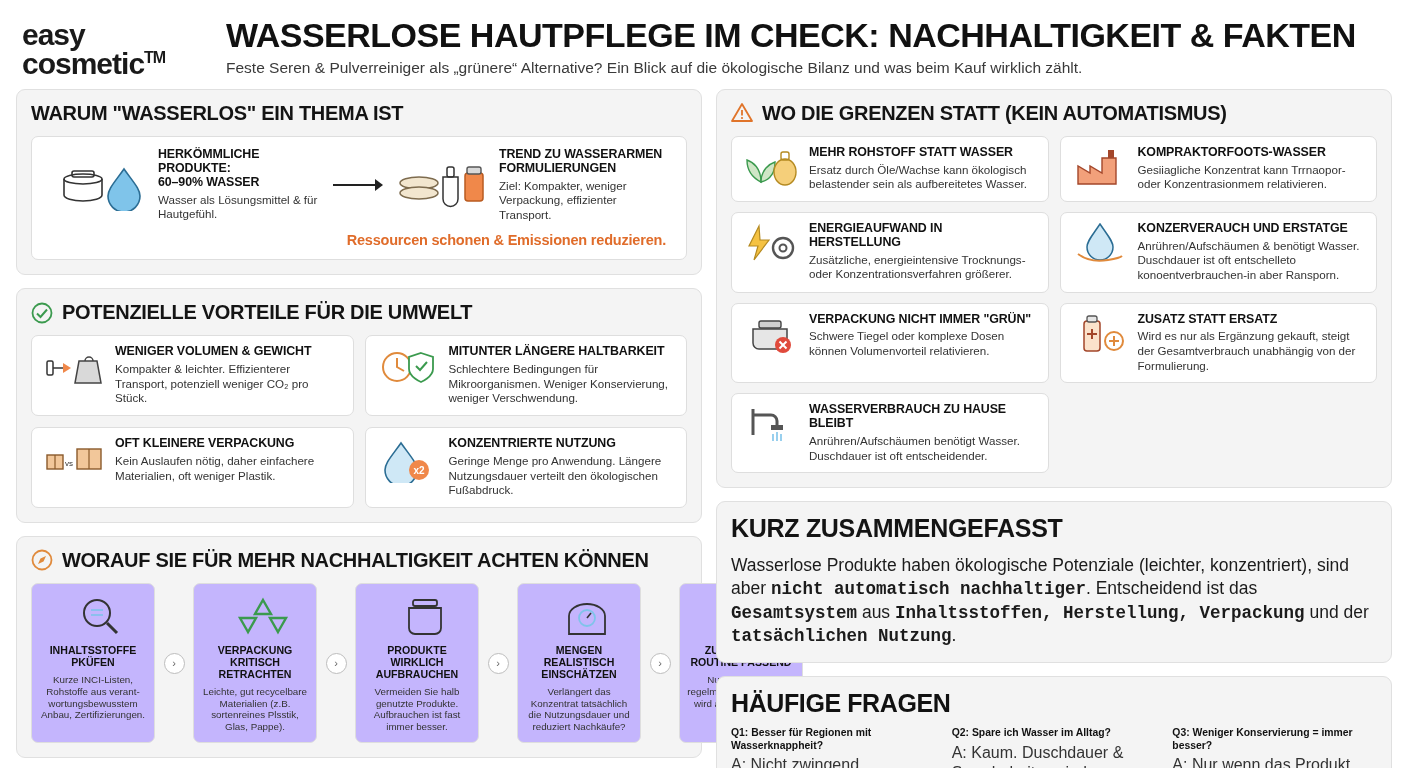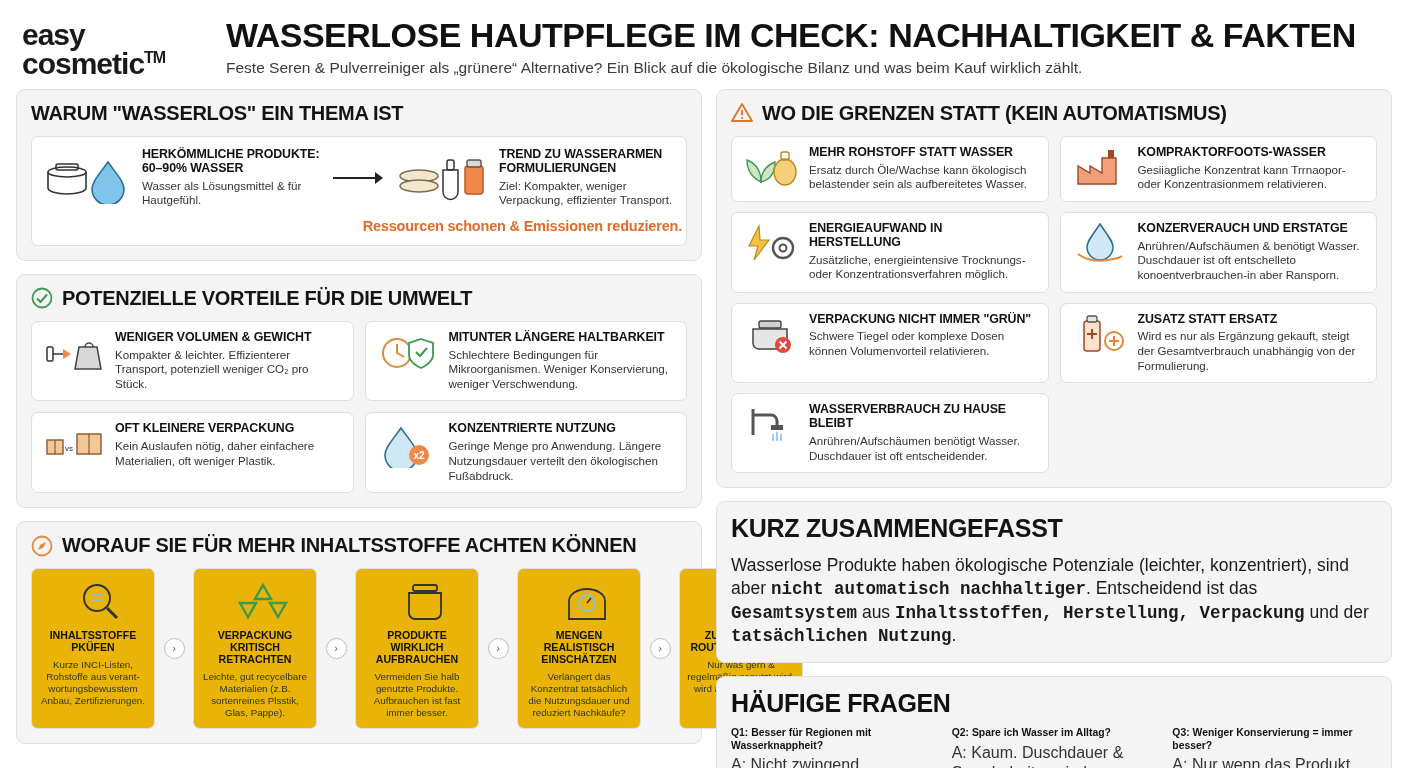--- a/index.html
+++ b/index.html
@@ -45,29 +45,29 @@
   .tile-h { font-size:12.4px; font-weight:bold; letter-spacing:-0.1px; color:#111; line-height:1.12; text-transform:uppercase; }
   .tile-b { font-size:11.6px; color:#333; line-height:1.26; margin-top:3px; }
 
   .row2 { display:flex; gap:11px; }
   .row2 > * { flex:1; }
 
   .ico { flex:0 0 auto; display:flex; align-items:center; justify-content:center; }
   .tile-flex { display:flex; gap:10px; align-items:flex-start; }
 
   
-  .intro-tile { background:#fff; border:1px solid #dedede; border-radius:7px; padding:11px 4px; }
+  .intro-tile { background:#fff; border:1px solid #dedede; border-radius:7px; padding:11px 20px; }
   .intro-row { display:flex; align-items:center; gap:10px; }
   .intro-block { display:flex; gap:10px; align-items:center; flex:1; }
   .arrow { flex:0 0 56px; text-align:center; }
   .intro-note { text-align:right; color:#e06c2a; font-weight:bold; font-size:14.5px; margin-top:10px; letter-spacing:-0.2px; }
 
   
   .steps { display:flex; align-items:stretch; gap:0; }
-  .step { background:#eab308; border:1px solid #dedede; border-radius:7px; width:124px; flex:0 0 124px; padding:10px 7px 9px 7px; text-align:center; }
+  .step { background:#c4b5fd; border:1px solid #dedede; border-radius:7px; width:124px; flex:0 0 124px; padding:10px 7px 9px 7px; text-align:center; }
   .step-h { font-size:10.6px; font-weight:bold; line-height:1.13; margin-top:7px; text-transform:uppercase; color:#111; }
   .step-b { font-size:9.8px; line-height:1.22; color:#333; margin-top:5px; }
   .chev { flex:0 0 38px; display:flex; align-items:center; justify-content:center; }
   .chev-circle { width:21px; height:21px; border-radius:50%; border:1.5px solid #bdbdbd; display:flex; align-items:center; justify-content:center; font-size:11px; color:#666; background:#fff; }
 
   
   .summary-text { font-size:17.5px; line-height:1.3; color:#1b1b1b; }
   .summary-text b { font-weight:bold;font-family:Liberation Mono, monospace; }
 
   
@@ -224,21 +224,21 @@
       </div>
 
       <div class="card" style="margin-bottom:0;">
         <div class="card-title">
           <span class="ico">
             <svg width="22" height="22" viewBox="0 0 22 22">
                 <circle cx="11" cy="11" r="9.5" fill="none" stroke="#e08a3c" stroke-width="1.8"></circle>
                 <polygon points="15,7 9.5,9.5 7,15 12.5,12.5" fill="#e08a3c"></polygon>
               </svg>
           </span>
-          <span>WORAUF SIE FÜR MEHR INHALTSSTOFFE ACHTEN KÖNNEN</span>
+          <span>WORAUF SIE FÜR MEHR NACHHALTIGKEIT ACHTEN KÖNNEN</span>
         </div>
         <div class="steps">
 
           <div class="step">
             <span class="ico" style="display:block;">
               <svg width="124" height="44" viewBox="0 0 124 44">
                   <circle cx="58" cy="19" r="13" fill="none" stroke="#333" stroke-width="2"></circle>
                   <line x1="68" y1="29" x2="78" y2="39" stroke="#333" stroke-width="3"></line>
                   <line x1="52" y1="16" x2="64" y2="16" stroke="#7fc4ea" stroke-width="1.6"></line>
                   <line x1="52" y1="21" x2="64" y2="21" stroke="#7fc4ea" stroke-width="1.6"></line>
@@ -363,21 +363,21 @@
           <div class="tile tile-flex">
             <span class="ico">
               <svg width="56" height="42" viewBox="0 0 56 42">
                 <polygon points="16,4 6,24 15,24 11,38 26,18 17,18" fill="#f5c242" stroke="#b58a21" stroke-width="1.2"></polygon>
                 <circle cx="40" cy="26" r="10" fill="none" stroke="#555" stroke-width="2.4"></circle>
                 <circle cx="40" cy="26" r="3.5" fill="none" stroke="#555" stroke-width="2"></circle>
               </svg>
             </span>
             <div>
               <div class="tile-h">ENERGIEAUFWAND IN HERSTELLUNG</div>
-              <div class="tile-b">Zusätzliche, energieintensive Trocknungs- oder Konzentrationsverfahren möglich.</div>
+              <div class="tile-b">Zusätzliche, energieintensive Trocknungs- oder Konzentrationsverfahren größerer.</div>
             </div>
           </div>
           <div class="tile tile-flex">
             <span class="ico">
               <svg width="56" height="42" viewBox="0 0 56 42">
                 <path d="M28 2 C36 14 41 19 41 25 a13 13 0 0 1-26 0 c0-6 5-11 13-23z" fill="#cfe8f6" stroke="#2b6d94" stroke-width="1.5"></path>
                 <path d="M6 32 c8 6 18 8 30 6 6-1 12-2 14-4" fill="none" stroke="#e08a3c" stroke-width="2"></path>
               </svg>
             </span>
             <div>

